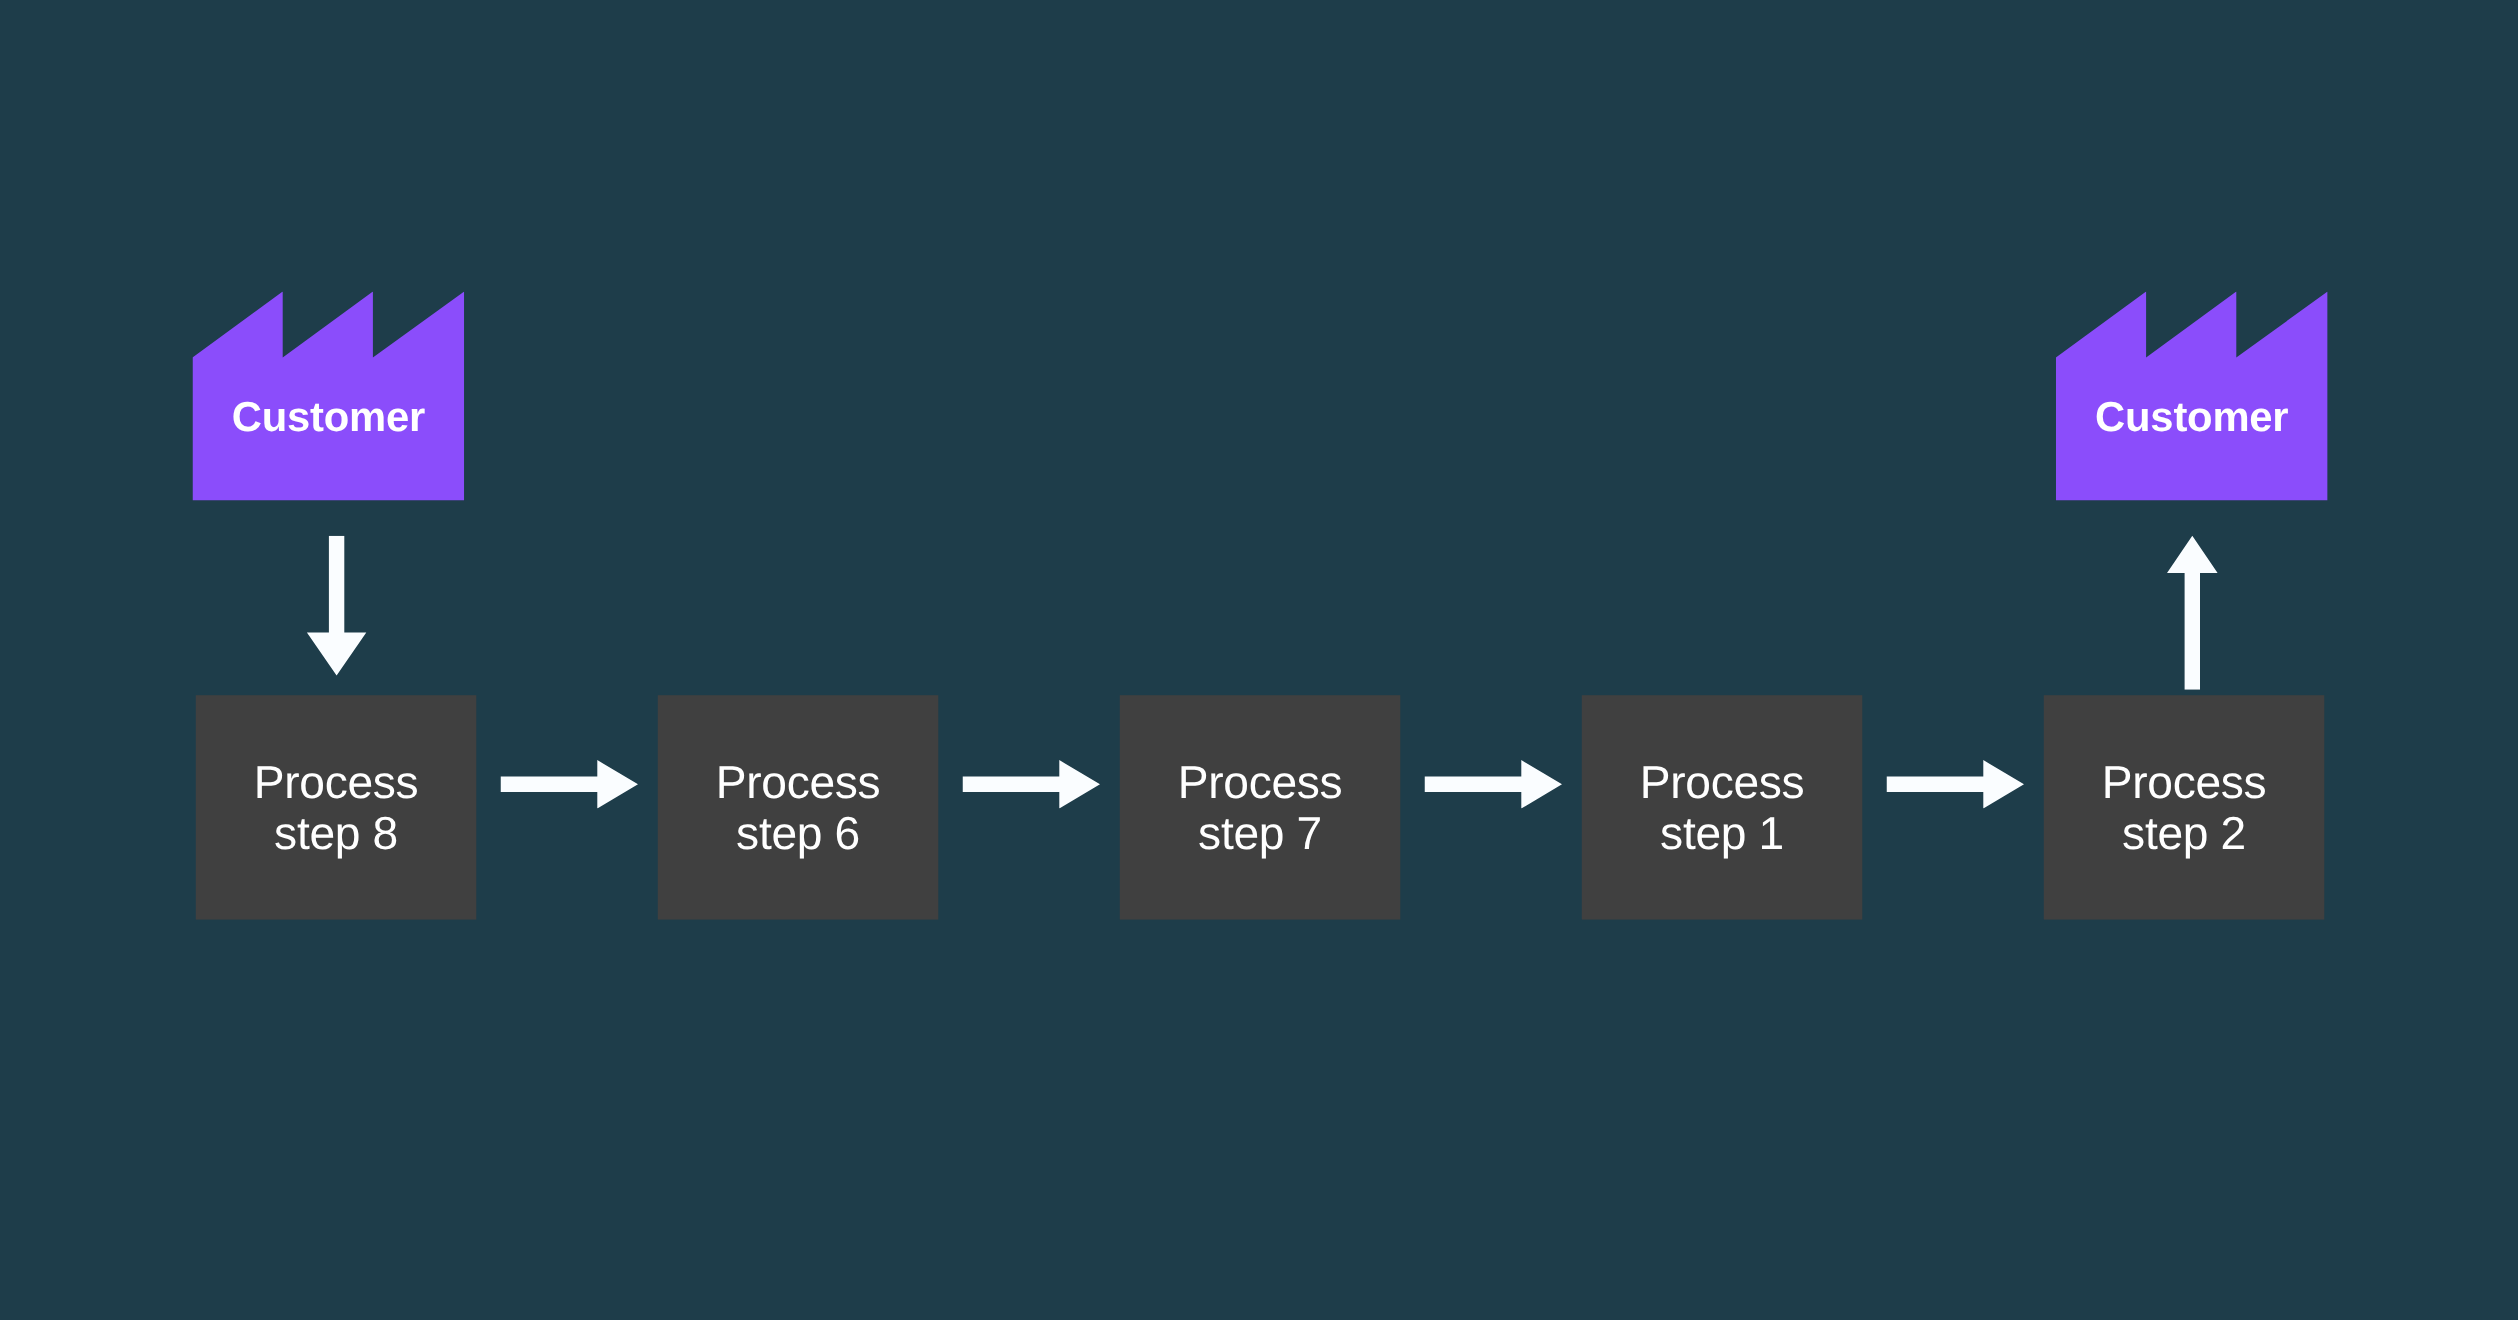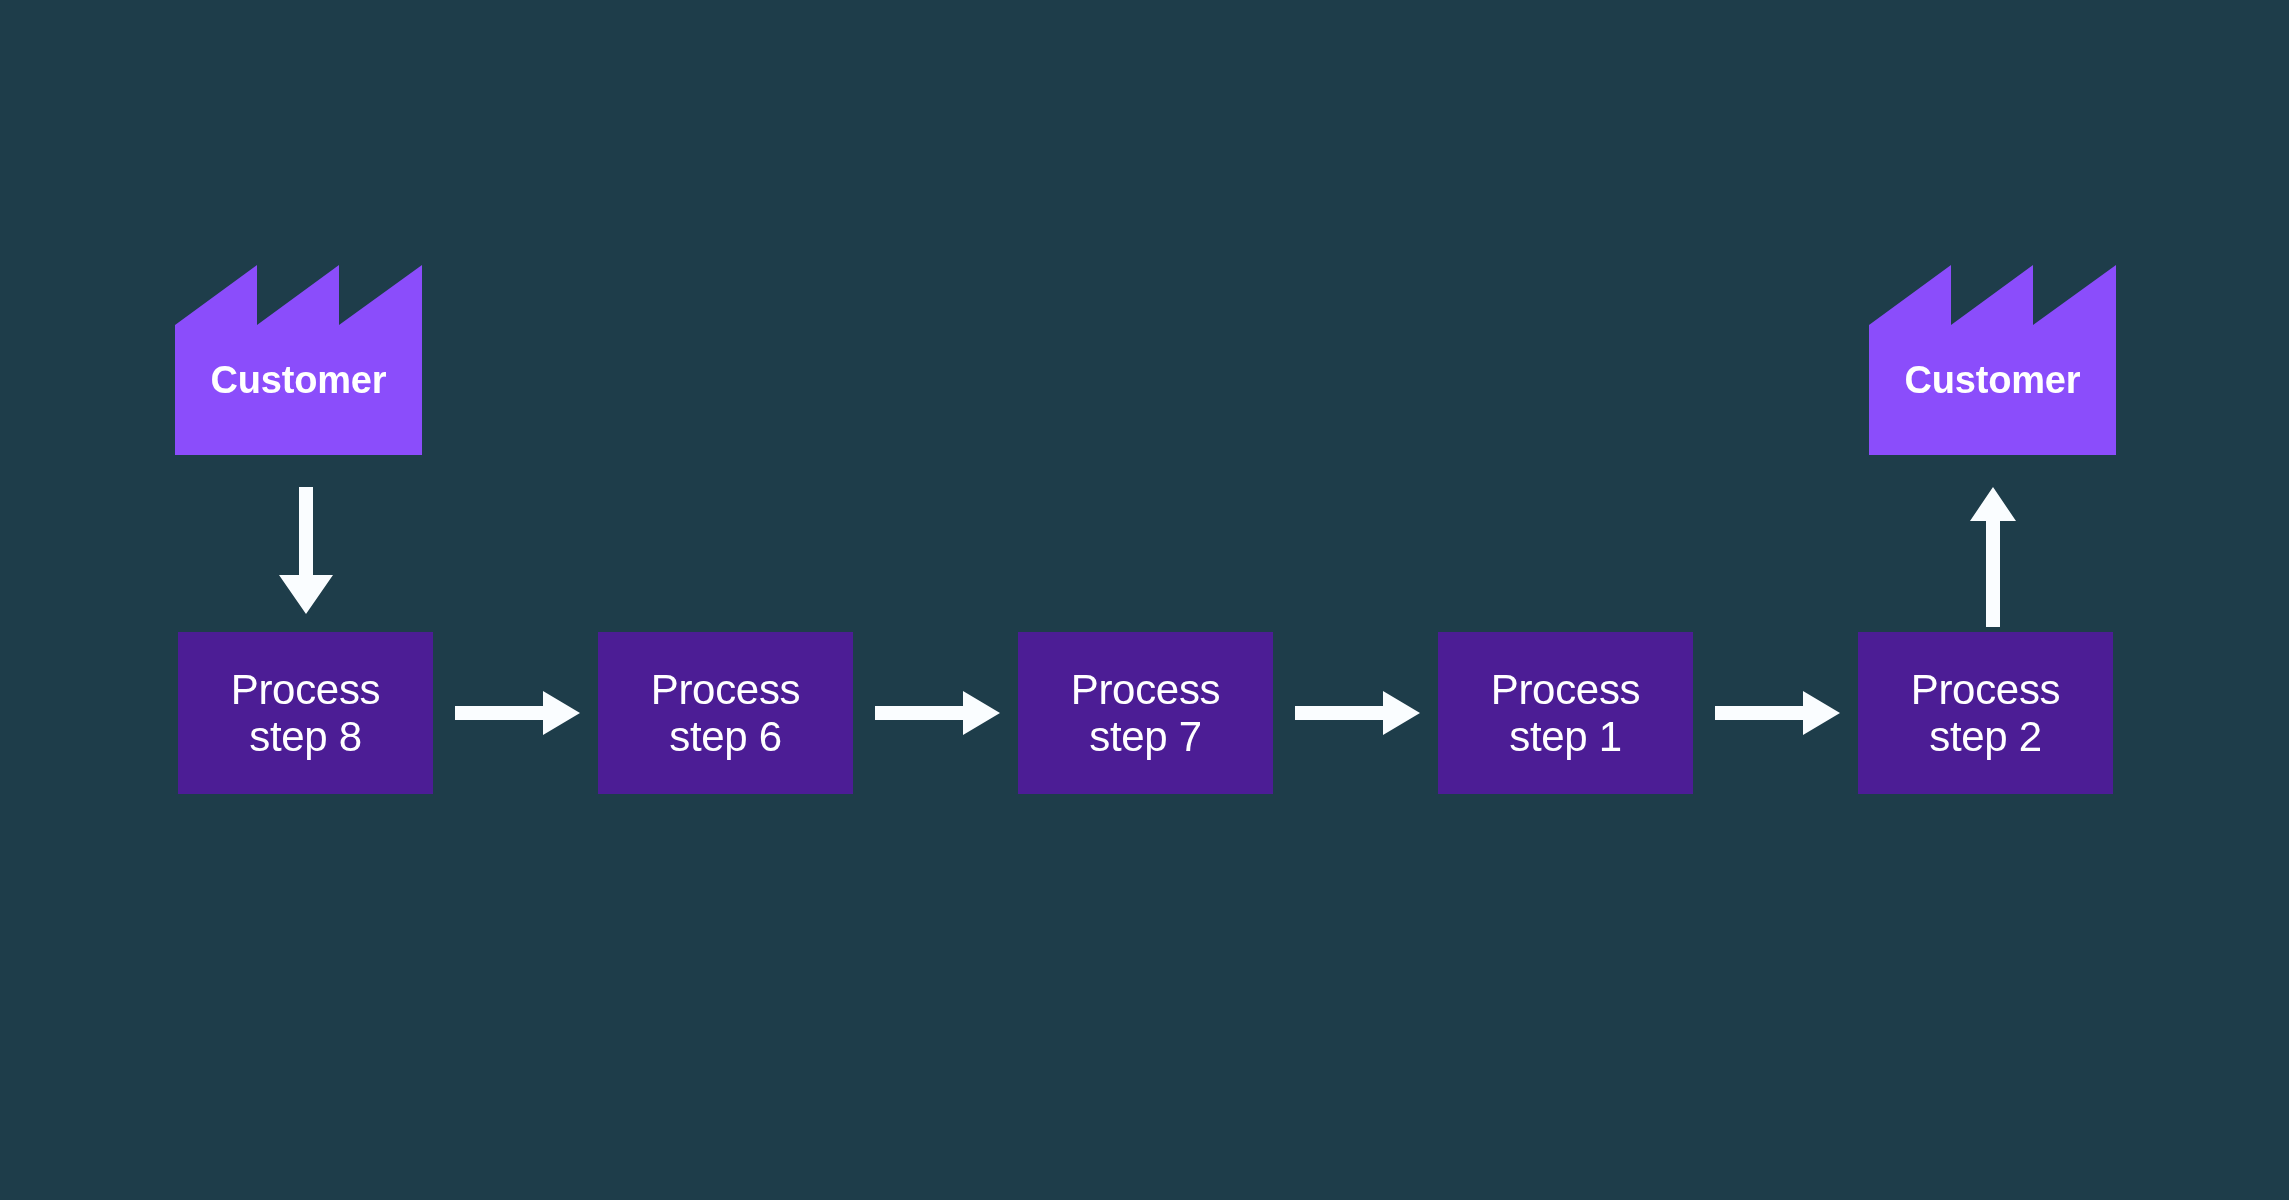--- a/index.html
+++ b/index.html
@@ -51,22 +51,22 @@
     letter-spacing: -0.2px;
     line-height: 1;
     white-space: nowrap;
     pointer-events: none;
   }
 
   
   .pbox {
     position: absolute;
     width: 255px;
-    height: 162px;
-    background: #4c1d95;
+    height: 204px;
+    background: #404040;
     display: flex;
     align-items: center;
     justify-content: flex-start;
     box-sizing: border-box;
   }
   .pbox .pbox-label {
     color: #ffffff;
     font-size: 42px;
     font-weight: normal;
     line-height: 1.12;

